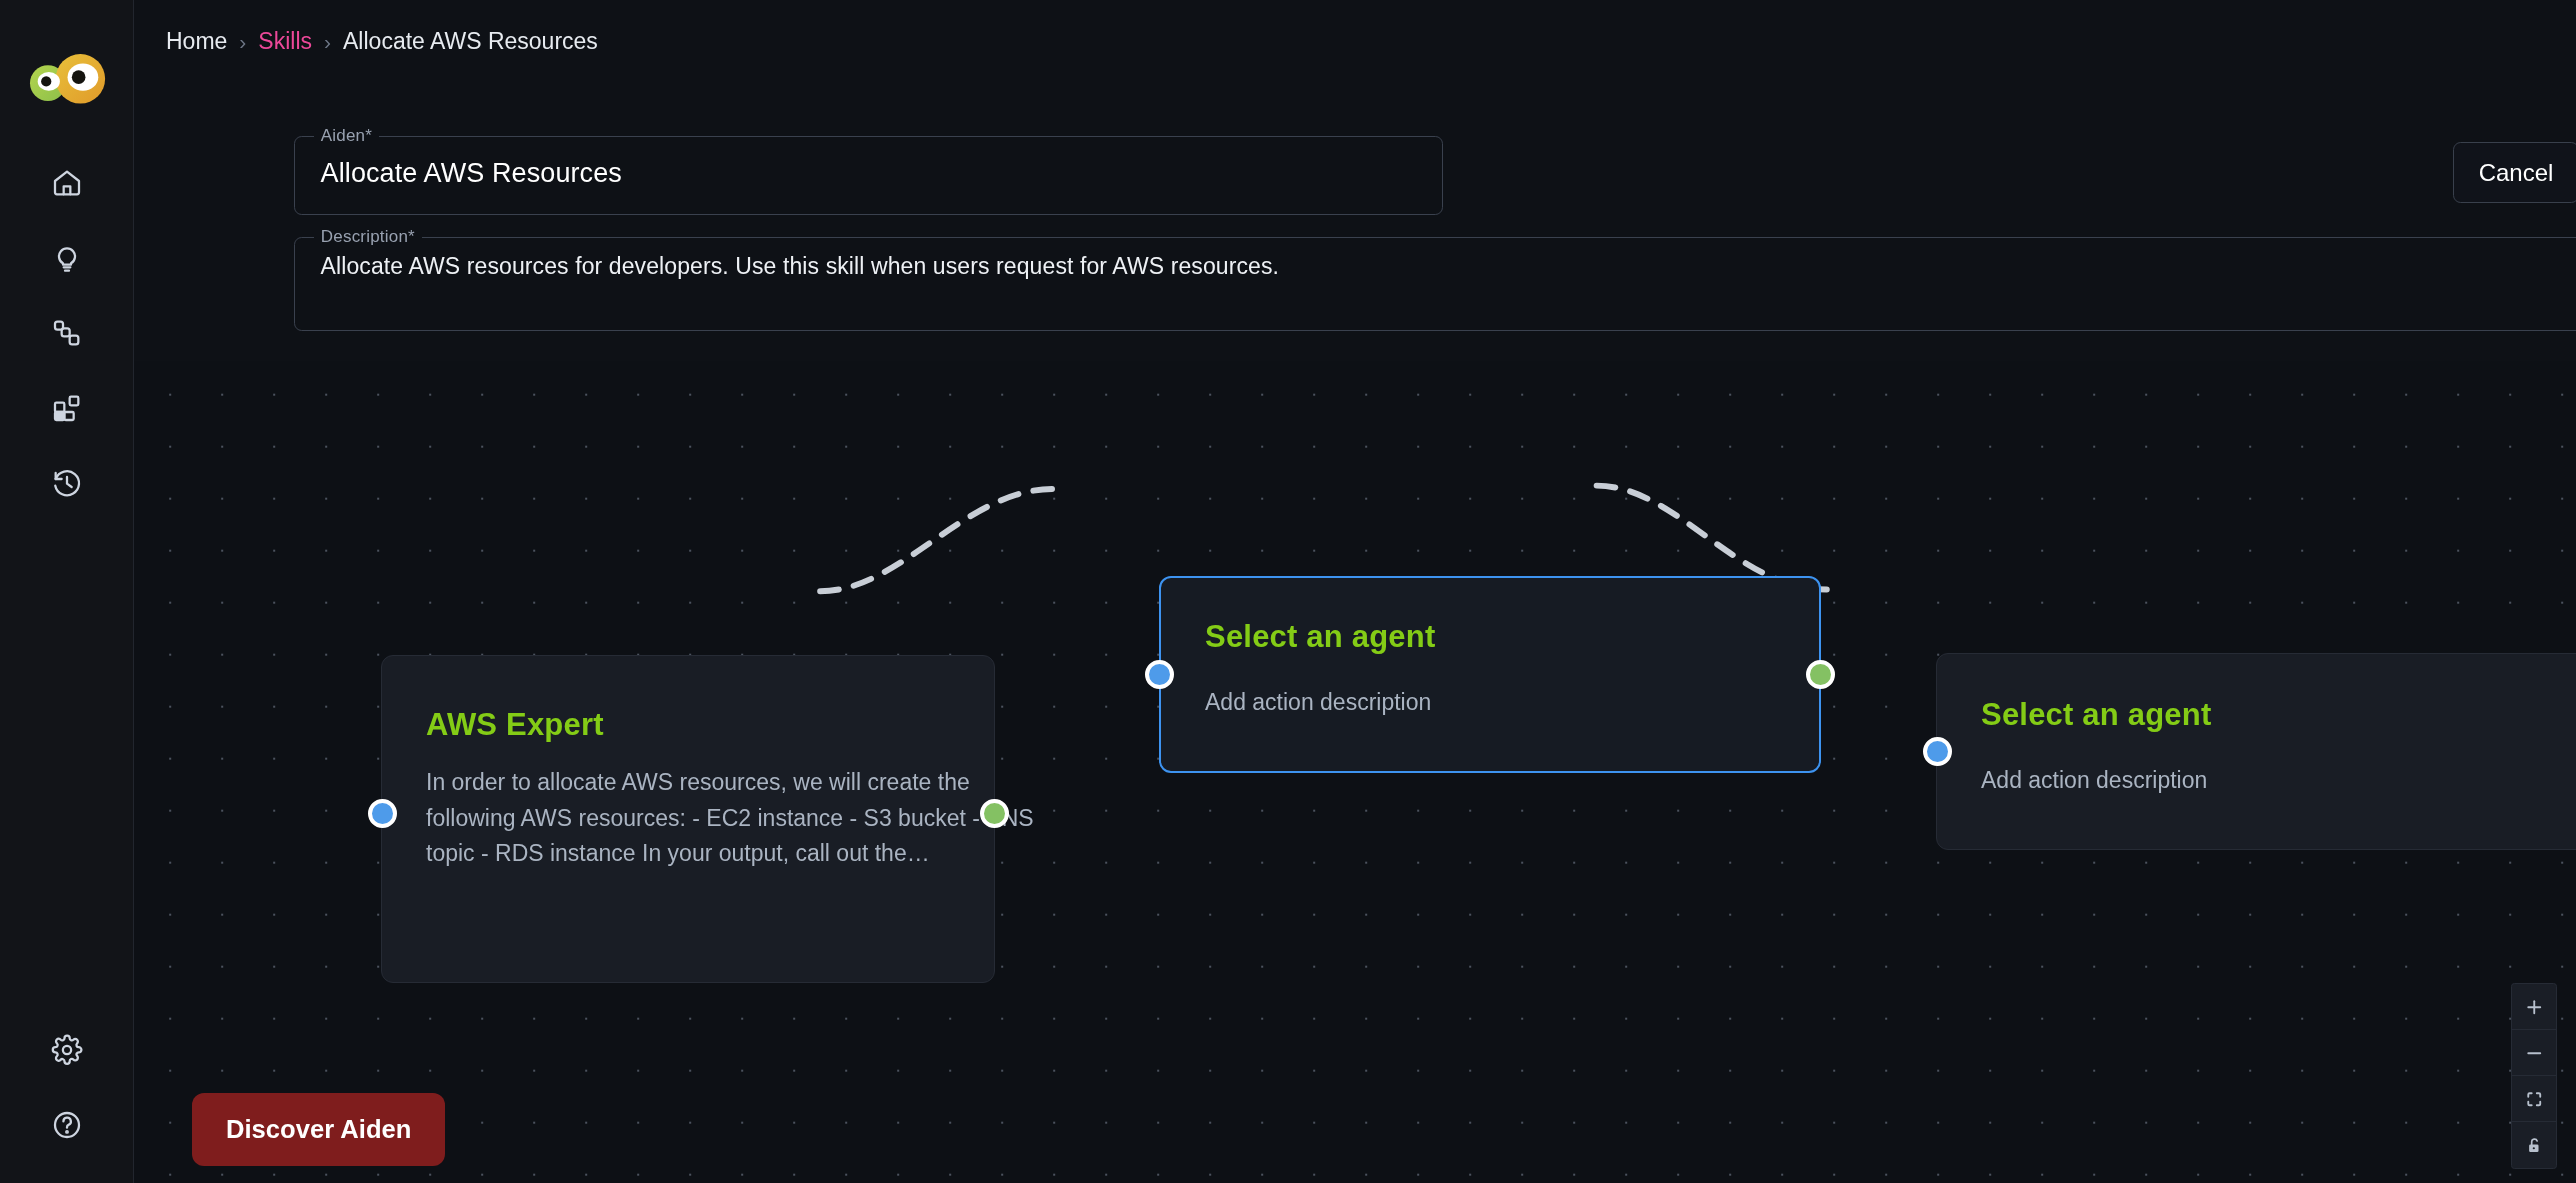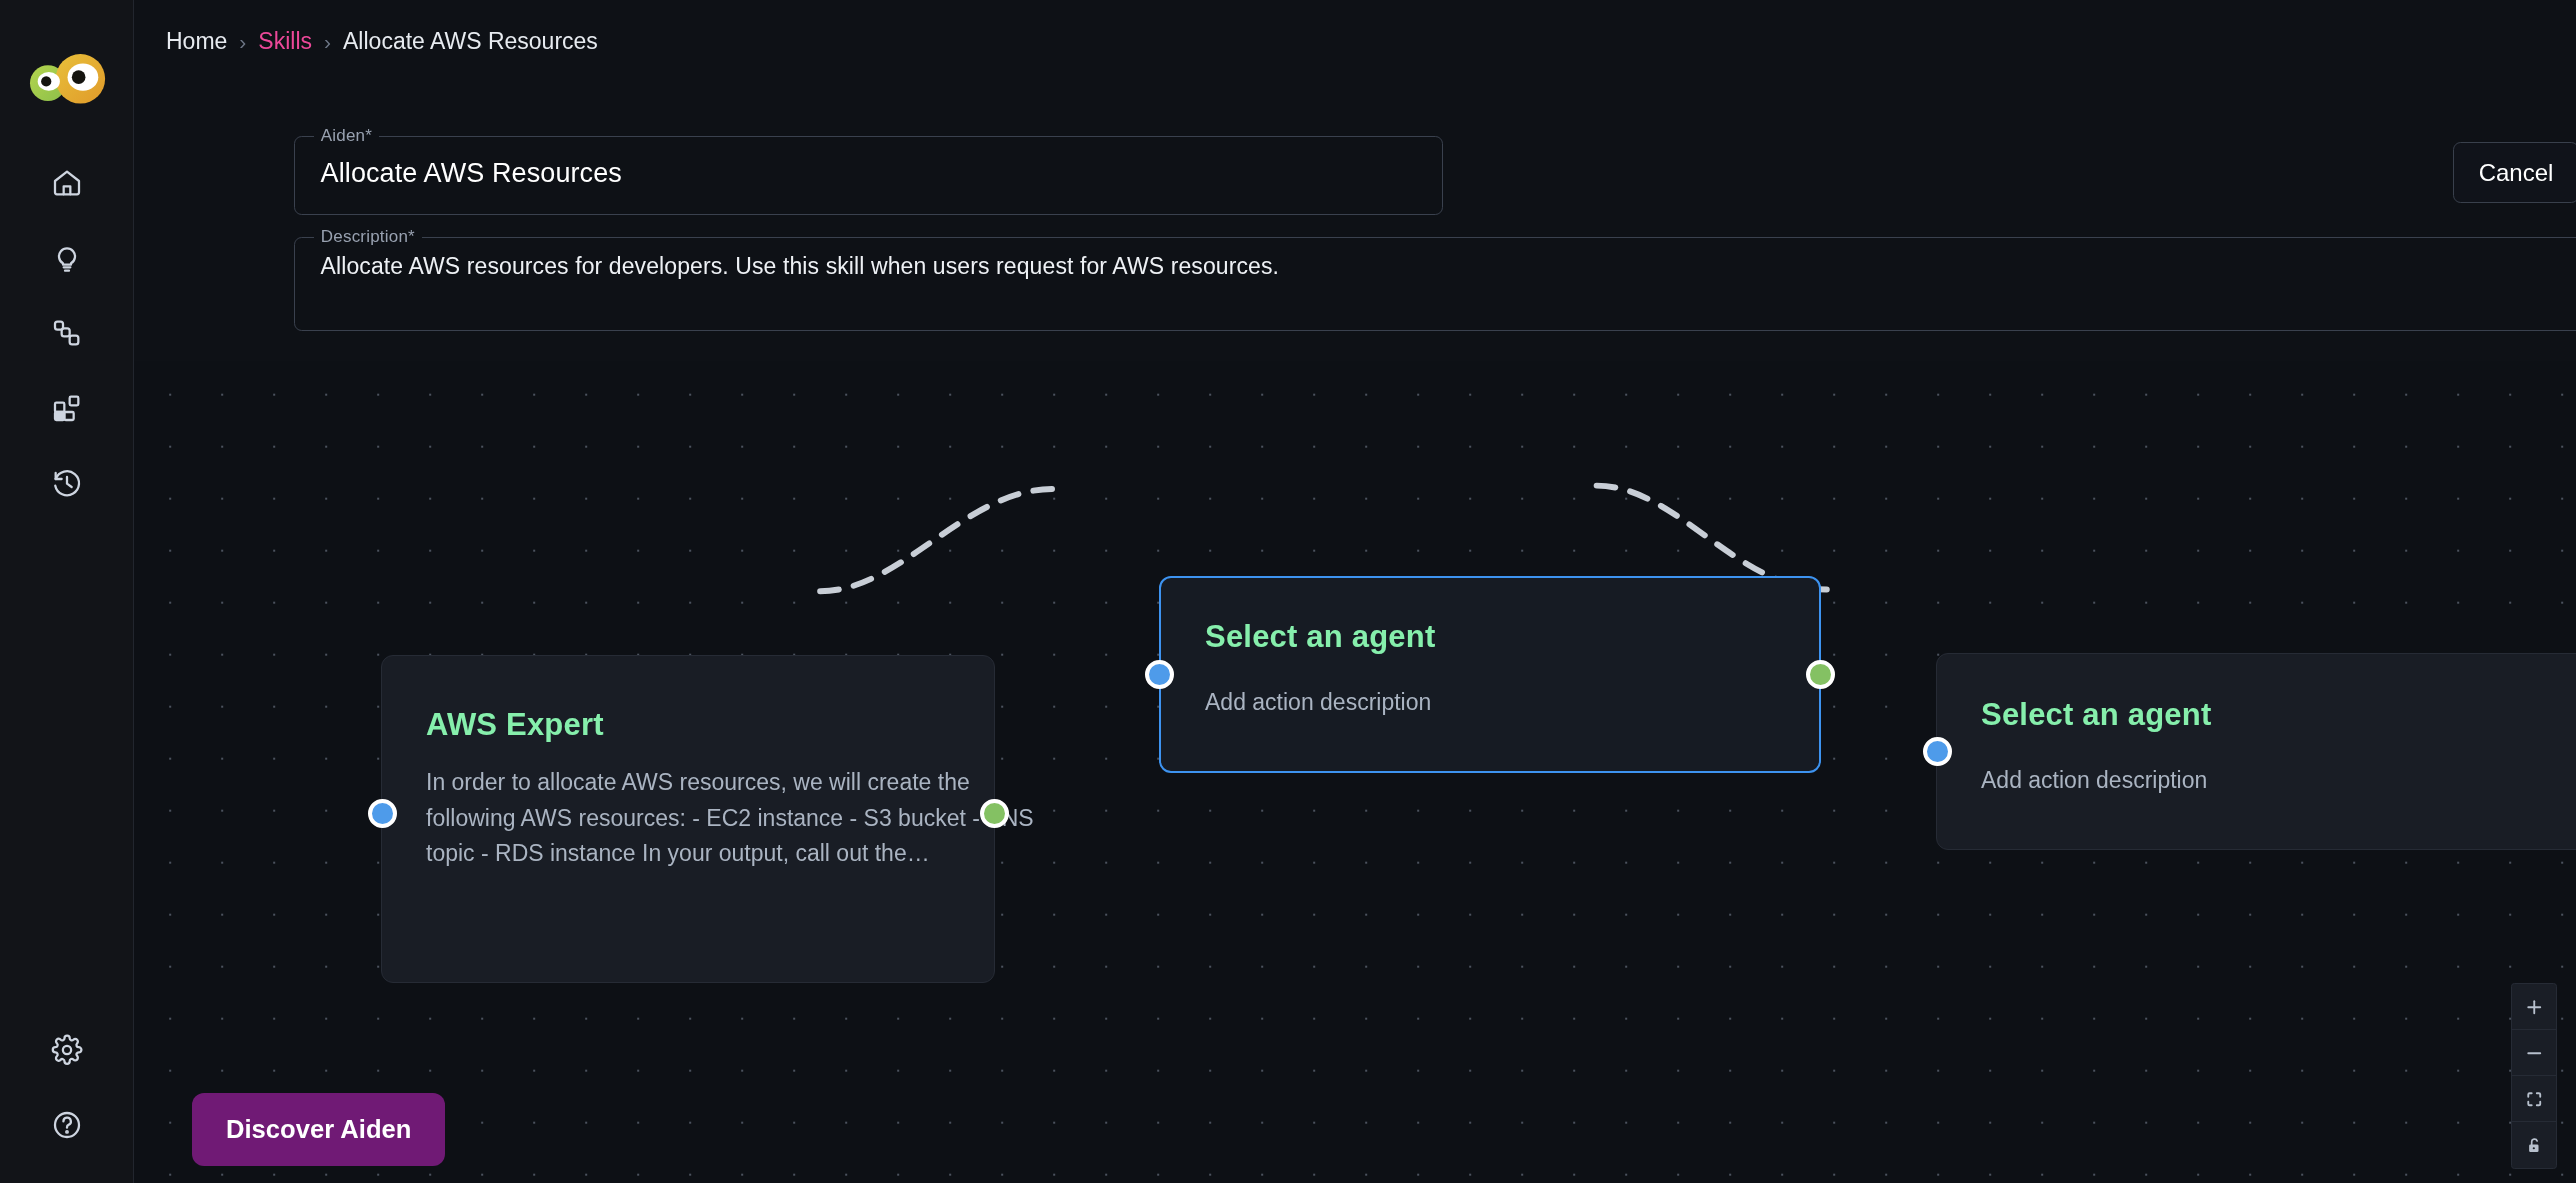--- a/index.html
+++ b/index.html
@@ -111,21 +111,21 @@
   }
   .node.selected {
     border: 2.6px solid #3d93f0;
     background: #161b23;
   }
   .node-title {
     position: absolute;
     left: 44px; top: 41px;
     font-size: 31px;
     font-weight: bold;
-    color: #86efac;
+    color: #84cc16;
     letter-spacing: 0.2px;
   }
   .node-desc {
     position: absolute;
     left: 44px; top: 101px;
     width: 614px;
     font-size: 23px;
     line-height: 1.55;
     color: #aab4c2;
   }
@@ -167,21 +167,21 @@
     display: flex; align-items: center; justify-content: center;
     border-bottom: 0.9px solid #262b35;
     cursor: pointer;
   }
   .zoom-btn:last-child { border-bottom: none; }
 
   
   .tooltip {
     position: absolute;
     left: 58px; bottom: 17px;
-    background: #701a75;
+    background: #7f1d1d;
     color: #ffffff;
     border-radius: 12px;
     padding: 22px 34px;
     font-size: 25.6px;
     font-weight: bold;
     white-space: nowrap;
     z-index: 60;
   }
 </style>
 </head>

